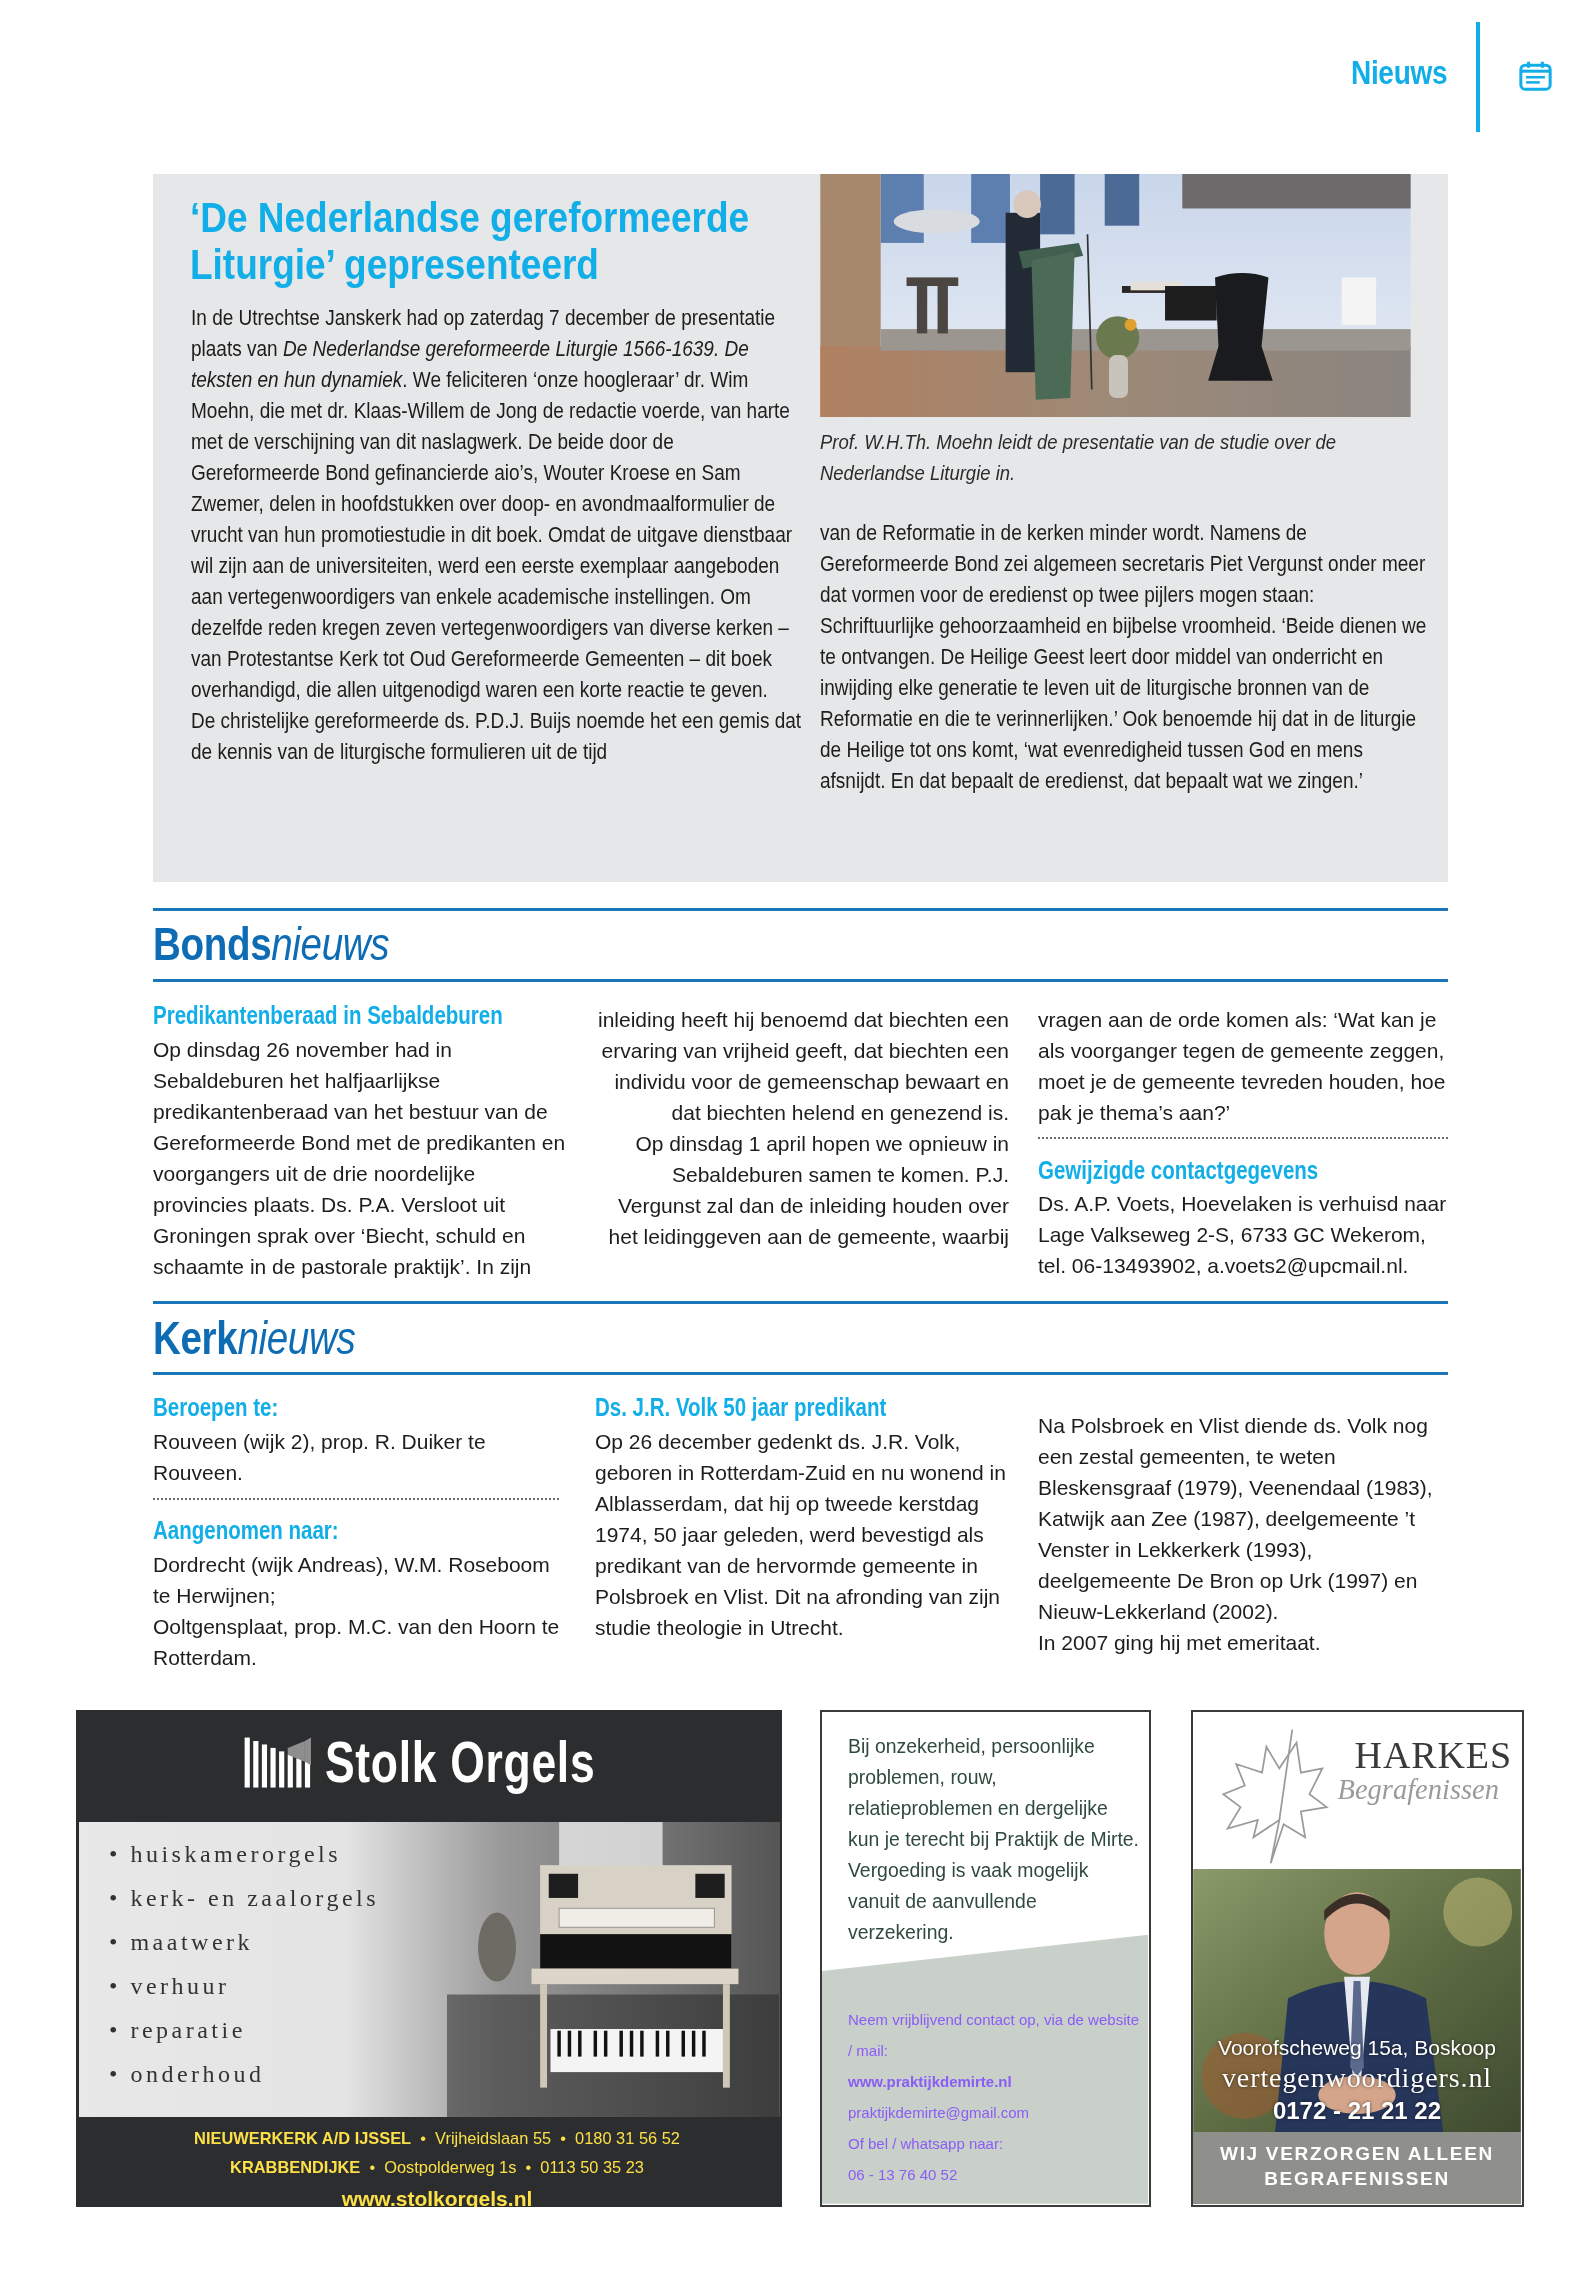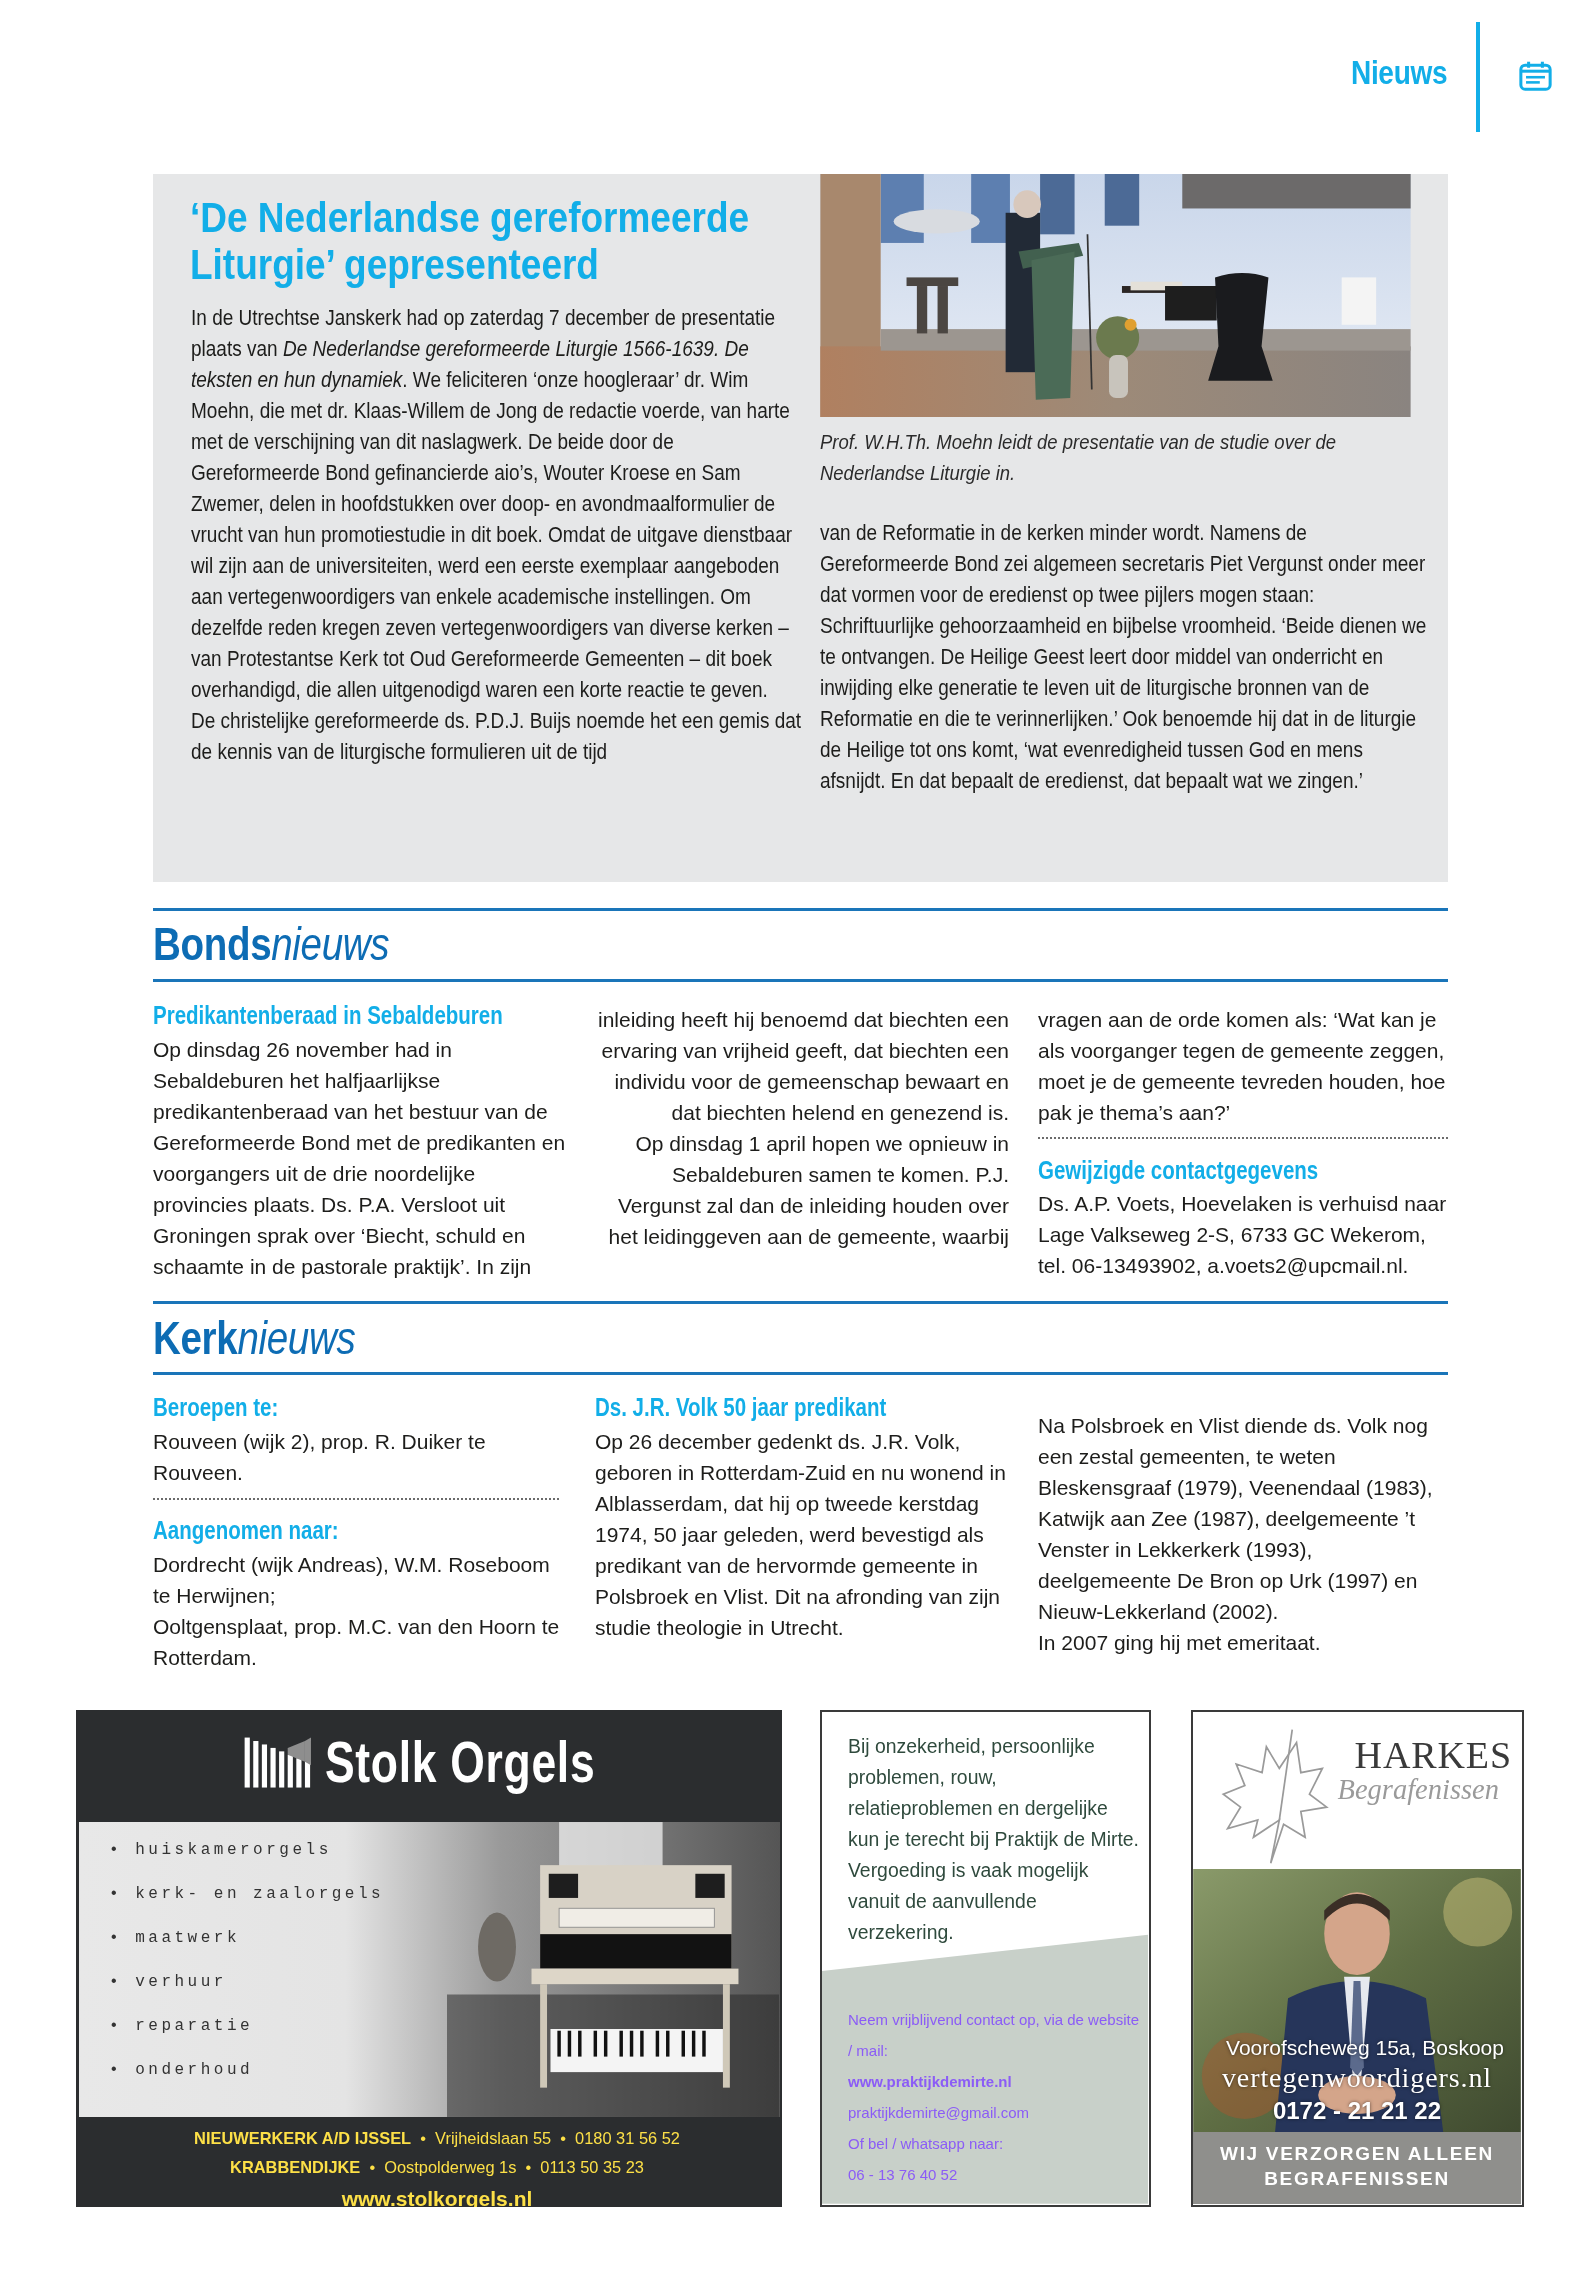--- a/index.html
+++ b/index.html
@@ -34,36 +34,36 @@
 
   .sub-head { font-size: 25px; font-weight: bold; color: #12aee8; transform: scaleX(0.82); transform-origin: left; white-space: nowrap; }
   .col-text { font-size: 21px; line-height: 31px; color: #1d1d1b; }
   .dotted { border-top: 2.6px dotted #6b6b6b; height: 0; }
 
   
   #ad-stolk { left: 76px; top: 1710px; width: 706px; height: 497px; background: #2b2d2f; overflow: hidden; }
   #stolk-logo { left: 0; top: 0; width: 706px; height: 112px; }
   #stolk-panel { left: 2.6px; top: 112px; width: 701px; height: 295px; background: linear-gradient(90deg, #e8e8e8 0%, #e4e4e4 38%, #9a9a9a 60%, #555 100%); }
   #stolk-list { left: 33px; top: 131px; }
-  .stolk-item { font-size: 16px; letter-spacing: 3.5px; color: #333; height: 44px; font-family: Liberation Mono, monospace; }
+  .stolk-item { font-size: 24px; letter-spacing: 3.5px; color: #333; height: 44px; font-family: Liberation Serif, serif; }
   #stolk-organ { left: 371px; top: 112px; width: 332px; height: 295px; }
   #stolk-foot { left: 8px; top: 407px; width: 706px; text-align: center; color: #fde047; }
   .stolk-line { font-size: 16.4px; line-height: 28.5px; }
   #stolk-url { font-size: 21px; font-weight: bold; line-height: 35px; }
 
   #ad-mirte { left: 820px; top: 1710px; width: 331px; height: 497px; background: #fff; border: 2.6px solid #3a3a3a; box-sizing: border-box; overflow: hidden; }
   #mirte-bg { left: 0; top: 0; width: 326px; height: 492px; }
   #mirte-text1 { left: 26px; top: 19px; width: 293px; font-size: 19.4px; line-height: 31px; color: #2f4a3d; }
   #mirte-text2 { left: 26px; top: 292px; width: 293px; font-size: 15px; line-height: 31px; color: #8b5cf6; }
 
   #ad-harkes { left: 1191px; top: 1710px; width: 333px; height: 497px; background: #fff; border: 2.6px solid #3a3a3a; box-sizing: border-box; overflow: hidden; }
   #harkes-name { left: 0; top: 21px; width: 319px; text-align: right; font-family: "Liberation Serif", serif; font-size: 38px; color: #3a3a3a; letter-spacing: 0.9px; }
   #harkes-sub { left: 0; top: 62px; width: 306px; text-align: right; font-family: "Liberation Serif", serif; font-style: italic; font-size: 28.5px; color: #9a9a9a; }
   #harkes-photo { left: 0; top: 157px; width: 328px; height: 263px; }
-  #harkes-addr { left: 0; top: 324px; width: 328px; text-align: center; color: #fff; font-size: 21px; text-shadow: 0 0 3.5px rgba(0,0,0,0.6); padding-left: 8px; }
+  #harkes-addr { left: 0; top: 324px; width: 328px; text-align: center; color: #fff; font-size: 21px; text-shadow: 0 0 3.5px rgba(0,0,0,0.6); }
   #harkes-url { left: 0; top: 350px; width: 328px; text-align: center; color: #fff; font-family: "Liberation Serif", serif; font-size: 28px; letter-spacing: 0.9px; text-shadow: 0 0 3.5px rgba(0,0,0,0.6); }
   #harkes-phone { left: 0; top: 385px; width: 328px; text-align: center; color: #fff; font-weight: bold; font-size: 24px; text-shadow: 0 0 3.5px rgba(0,0,0,0.6); }
   #harkes-band { left: 0; top: 420px; width: 328px; height: 72px; background: #8f8f8c; color: #fff; text-align: center; font-weight: bold; font-size: 19px; line-height: 25px; letter-spacing: 1.7px; padding-top: 8.6px; box-sizing: border-box; }
 </style>
 </head>
 <body>
 
 <div class="abs" id="hdr-label">Nieuws</div>
 <div class="abs" id="hdr-divider"></div>
 <div class="abs" id="hdr-icon">

